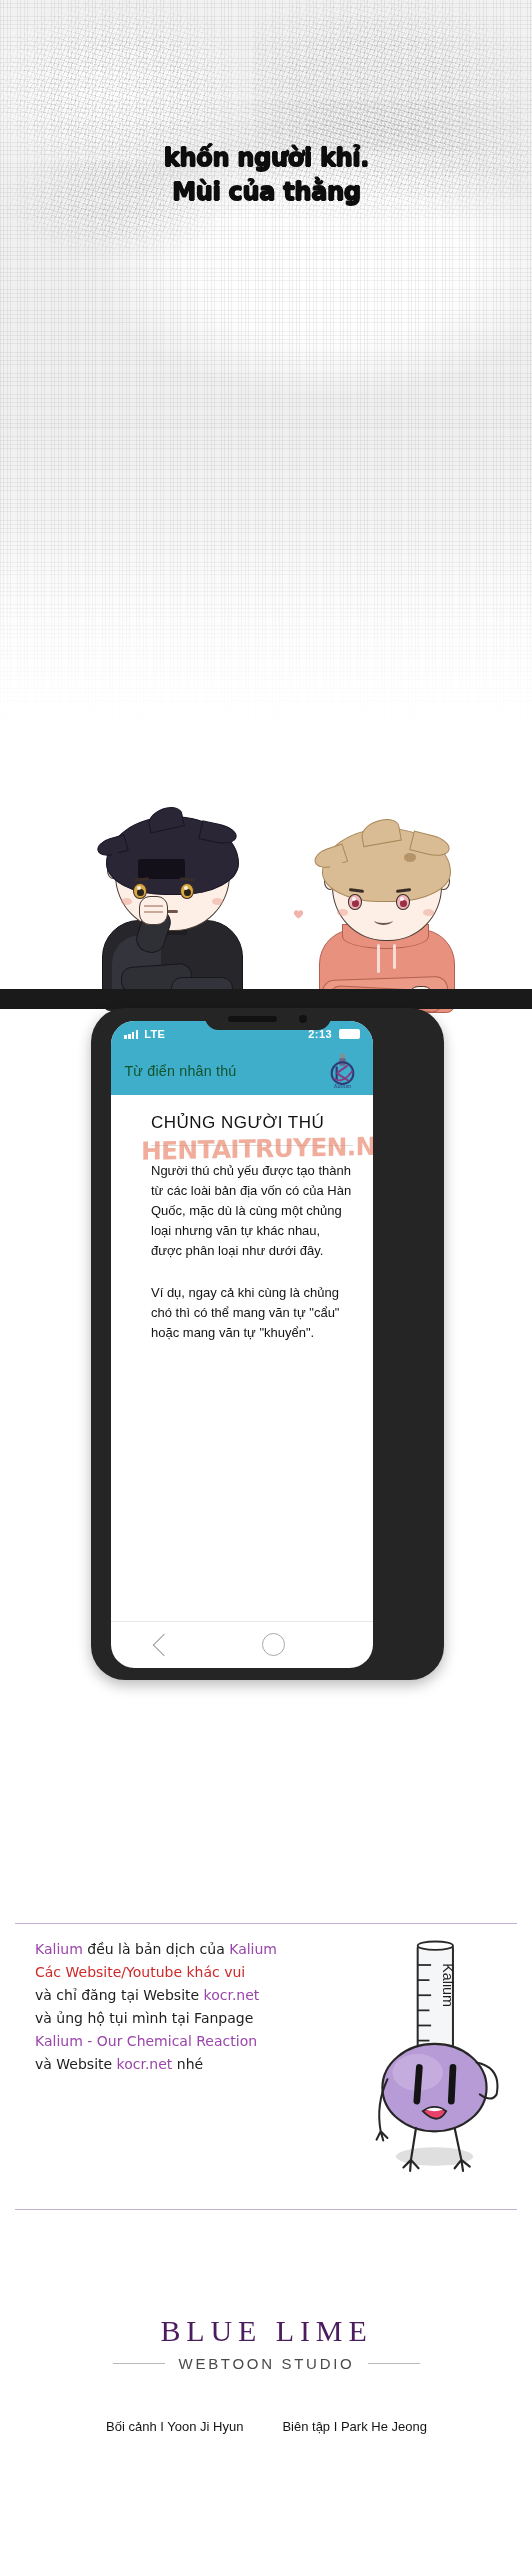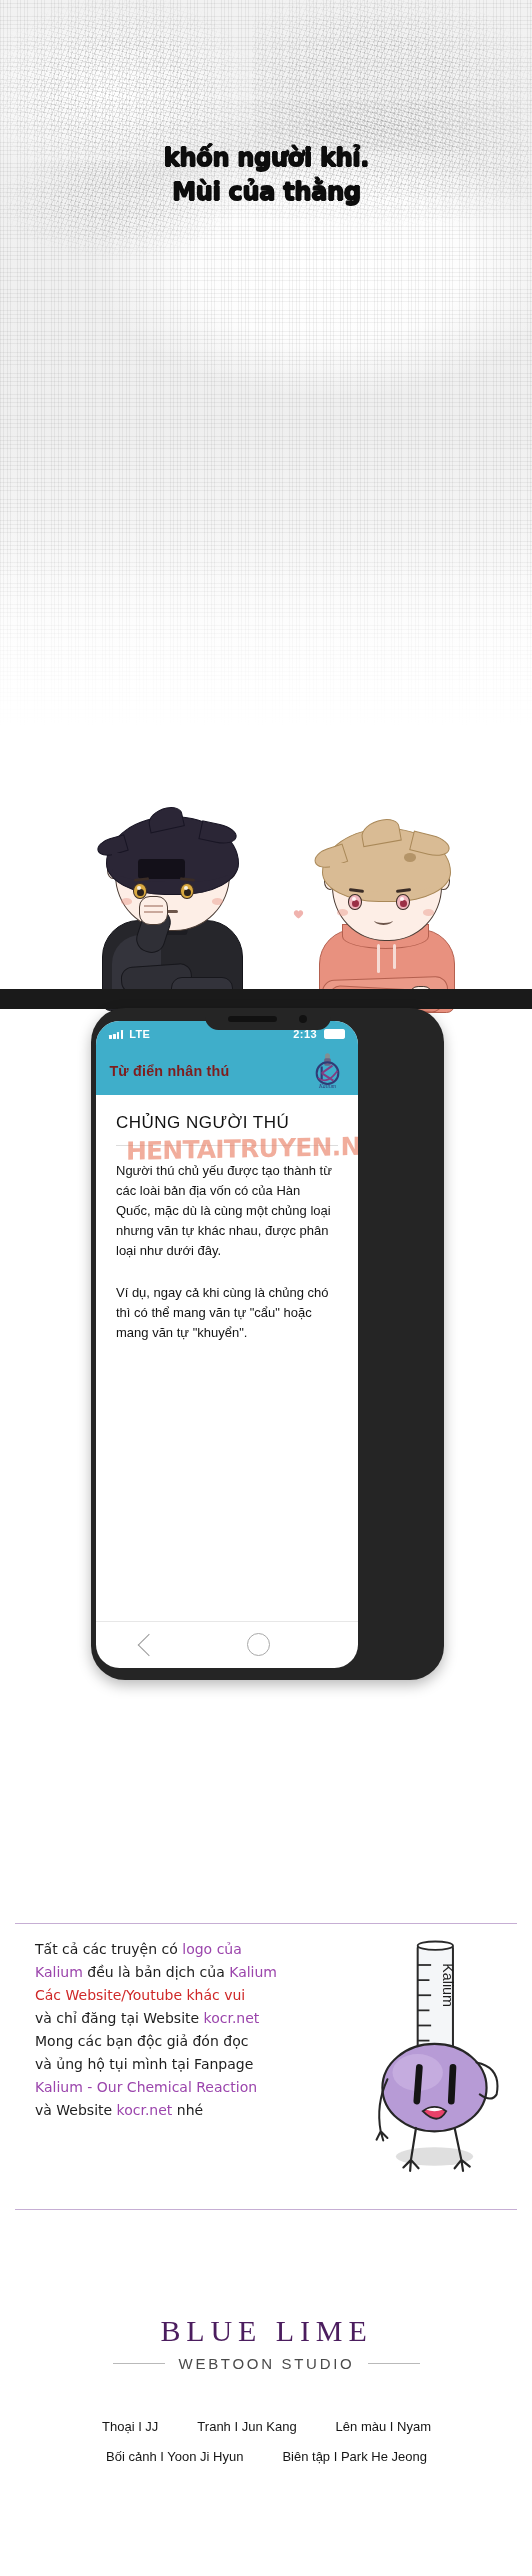--- a/index.html
+++ b/index.html
@@ -183,21 +183,21 @@
     position: absolute;
     left: 91px; top: 227px;
     width: 353px; height: 672px;
     background: #252525;
     border-radius: 34px;
     box-shadow: 0 5px 13.4px rgba(0,0,0,.28);
     z-index: 5;
   }
   .phone-screen {
     position: absolute;
-    left: 5px; top: 12.6px;
+    left: 20px; top: 12.6px;
     width: 262px; height: 647px;
     background: #ffffff;
     border-radius: 23.5px;
     overflow: hidden;
   }
   .status-bar {
     position: relative;
     height: 27px;
     background: #3FAECA;
     display: flex;
@@ -251,23 +251,23 @@
 
   .app-bar {
     height: 47px;
     background: #3FAECA;
     display: flex;
     align-items: center;
     padding: 0 13.4px;
     position: relative;
   }
   .app-title {
-    color: #7f1d1d;
+    color: #14532d;
     font-size: 14.3px;
-    font-weight: 700;
+    font-weight: 400;
     letter-spacing: 0.2px;
   }
   .kalium-logo {
     margin-left: auto;
     width: 35px; height: 39px;
     position: relative;
   }
 
   .search-wrap {
     padding: 7.6px 10px 8.4px;
@@ -280,20 +280,21 @@
     border: 0.8px solid #dedede;
     display: flex;
     align-items: center;
     padding: 0 9.2px;
     gap: 7.6px;
   }
   .search-ph { font-size: 11.3px; color: #161616; }
 
   .doc {
     padding: 18.5px 20px 0;
+    margin-left: 20px;
   }
   .doc-h {
     font-size: 17px;
     letter-spacing: 0.5px;
     color: #111;
     font-family: "Liberation Sans", sans-serif;
     padding-bottom: 11.8px;
     border-bottom: 0.8px solid #dcdcdc;
     margin-bottom: 15px;
   }
@@ -599,25 +600,23 @@
         <span class="cam"></span>
       </div>
     </div>
   </div>
 
   <div class="panel-notice">
     <div class="notice-rule rule-top"></div>
     <div class="notice-rule rule-bot"></div>
 
     <div class="notice-text" id="notice-text">
-        <div><span>Tất cả các truyện có </span><span class="pp">logo của</span></div>
         <div><span class="pp">Kalium</span><span> đều là bản dịch của </span><span class="pp">Kalium</span></div>
         <div><span class="rr">Các Website/Youtube khác vui</span></div>
         <div><span>và chỉ đăng tại Website </span><span class="pp">kocr.net</span></div>
-        <div><span>Mong các bạn độc giả đón đọc</span></div>
         <div><span>và ủng hộ tụi mình tại Fanpage</span></div>
         <div><span class="pp">Kalium - Our Chemical Reaction</span></div>
         <div><span>và Website </span><span class="pp">kocr.net</span><span> nhé</span></div>
       </div>
 
     <div class="mascot">
       <svg width="126" height="252" viewBox="0 0 150 300">
 
         <ellipse cx="72" cy="278" rx="46" ry="11" fill="#d4d4d4" opacity="0.75"></ellipse>
 
@@ -656,25 +655,20 @@
       <div class="bl-name">BLUE LIME</div>
       <div class="bl-sub-row">
         <span class="bl-dash"></span>
         <span class="bl-sub">WEBTOON STUDIO</span>
         <span class="bl-dash"></span>
       </div>
     </div>
 
     <div class="credits">
       <div class="credit-row">
-        <span>Thoại I JJ</span>
-        <span>Tranh I Jun Kang</span>
-        <span>Lên màu I Nyam</span>
-      </div>
-      <div class="credit-row">
         <span>Bối cảnh I Yoon Ji Hyun</span>
         <span>Biên tập I Park He Jeong</span>
       </div>
     </div>
   </div>
 
 </div>
 
 
 </body></html>

